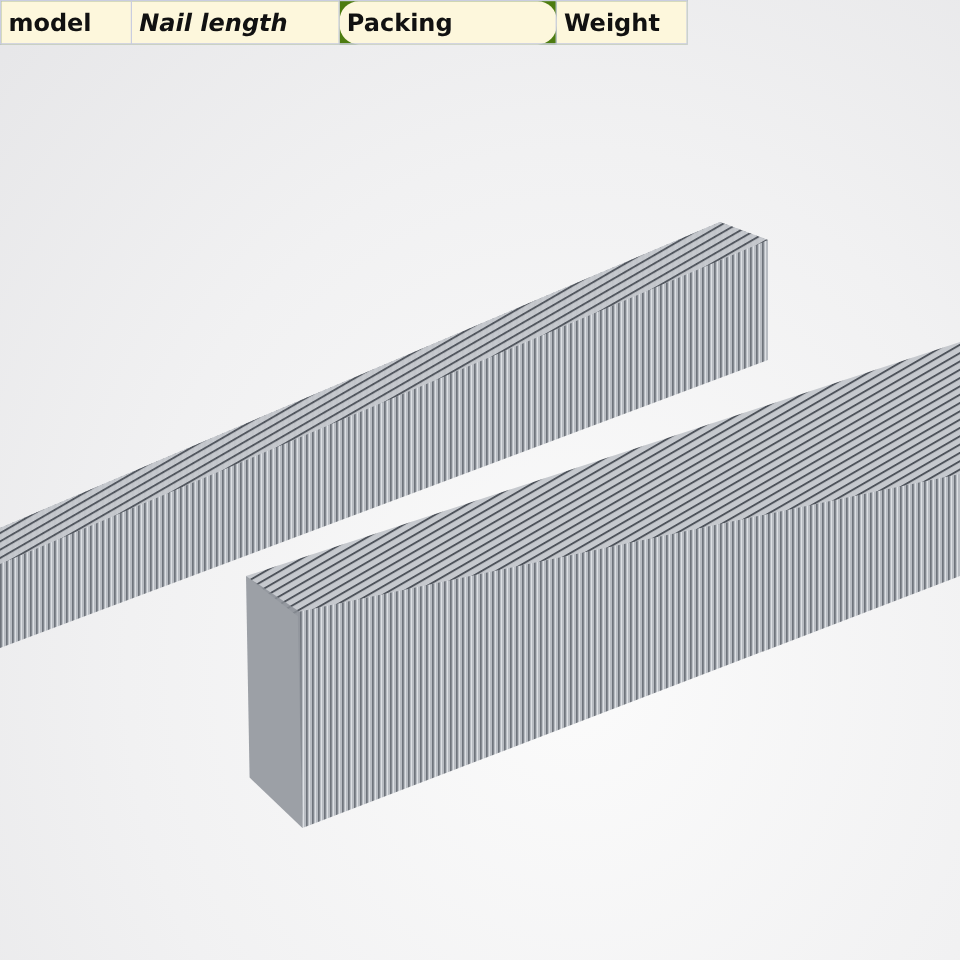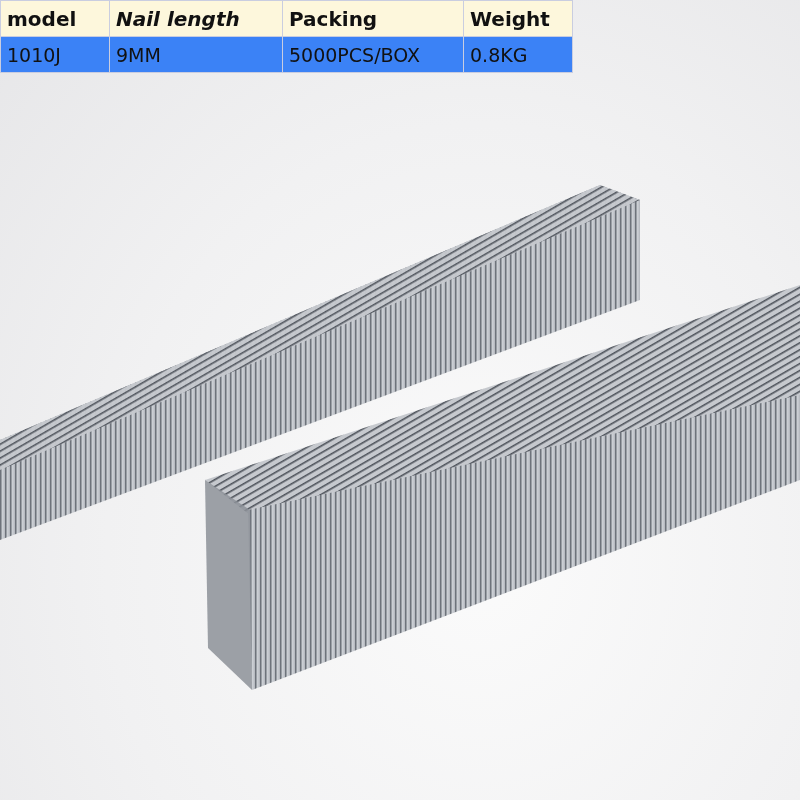--- a/index.html
+++ b/index.html
@@ -3,28 +3,28 @@
 <meta charset="utf-8">
 <style>
   html, body { margin:0; padding:0; }
   body {
     width:800px; height:800px; overflow:hidden; position:relative;
     background: radial-gradient(ellipse at 60% 70%, #fbfbfb 0%, #f1f1f2 55%, #e6e6e8 100%);
     font-family: "DejaVu Sans", sans-serif;
   }
   .spec-table {
     position:absolute; left:0; top:0;
-    border-collapse:collapse; background:#3b82f6;
+    border-collapse:collapse; background:#4d7c0f;
     font-size:19px; color:#111;
   }
   .spec-table td, .spec-table th {
     border:1px solid #c9cde0; padding:0 6px; height:35px; text-align:left; white-space:nowrap;
   }
   .spec-table th { background:#fdf7dc; font-weight:bold; font-size:20px; }
-  .c0 { width:96px; } .c1 { width:160px;font-style:italic; } .c2 { width:168px; } .c3 { width:96px; }
+  .c0 { width:96px; } .c1 { width:160px;font-style:italic; } .c2 { width:168px;border-radius:16px; } .c3 { width:96px; }
   .photo { position:absolute; left:0; top:0; width:800px; height:800px; }
 </style>
 </head>
 <body>
 
 <svg class="photo" viewBox="0 0 800 800" xmlns="http://www.w3.org/2000/svg">
   <defs>
     <pattern id="ridges" width="5" height="10" patternUnits="userSpaceOnUse">
       <rect width="5" height="10" fill="#b8bcc2"></rect>
       <rect x="0" width="1.4" height="10" fill="#6e737b"></rect>
@@ -49,20 +49,14 @@
 </svg>
 
 <table class="spec-table">
   <tbody>
       <tr>
     <th class="c0">model</th>
     <th class="c1">Nail length</th>
     <th class="c2">Packing</th>
     <th class="c3">Weight</th>
   </tr>
-  <tr>
-    <td>1010J</td>
-    <td>9MM</td>
-    <td>5000PCS/BOX</td>
-    <td>0.8KG</td>
-  </tr>
 </tbody>
   </table>
 
 </body></html>

